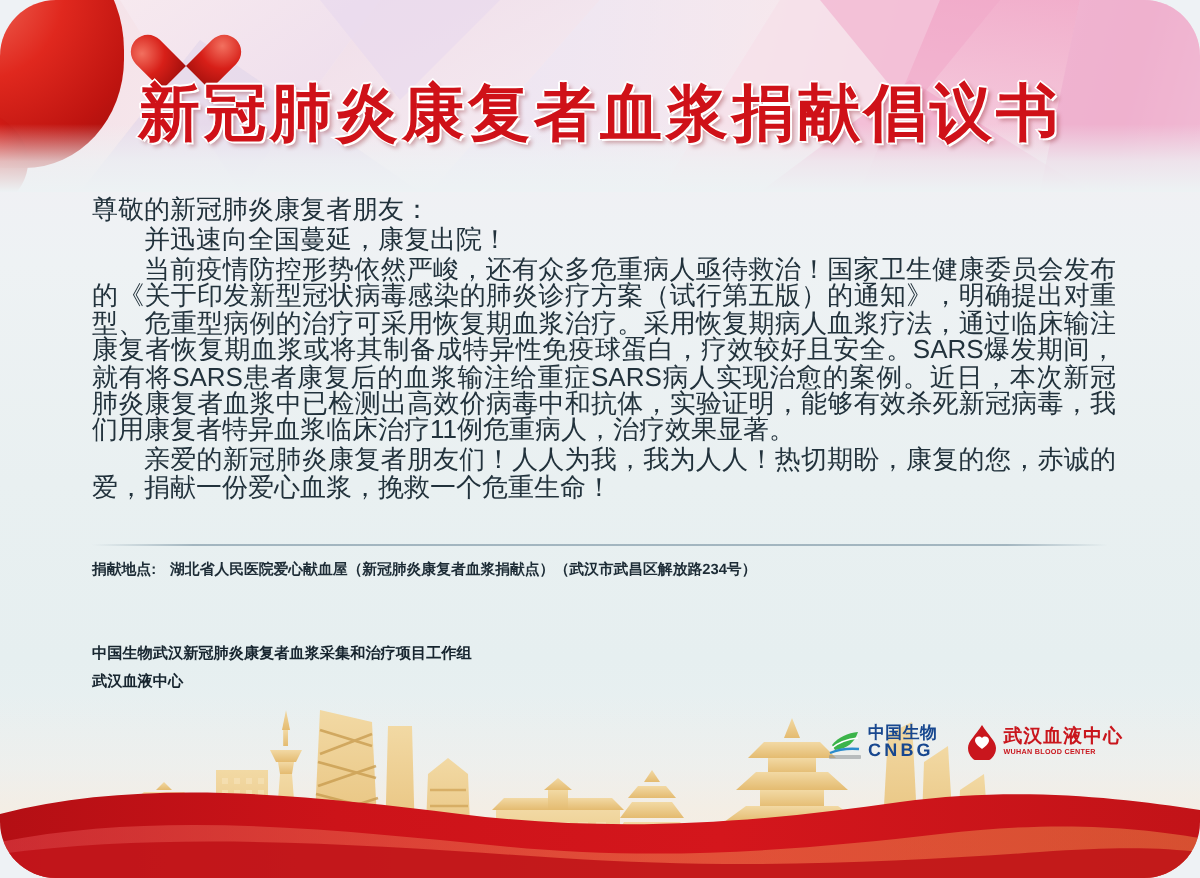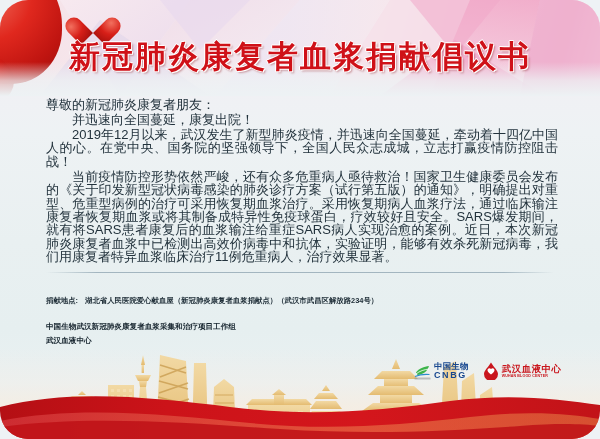--- a/index.html
+++ b/index.html
@@ -65,21 +65,21 @@
 
   
   .divider{
     position:absolute;left:46px;top:272px;width:508px;height:1px;
     background:linear-gradient(90deg,rgba(150,170,180,0) 0%,rgba(140,162,175,.75) 10%,rgba(140,162,175,.75) 90%,rgba(150,170,180,0) 100%);
   }
   .contact{
     position:absolute;left:46px;top:278px;width:520px;
     color:#1d2c36;font-size:7.4px;line-height:14px;font-weight:bold;
   }
-  .contact .row{white-space:nowrap;margin-top:16px;}
+  .contact .row{white-space:nowrap;}
   .contact .gap{display:inline-block;width:18px;}
   .contact .gap-s{display:inline-block;width:7px;}
 
   
   .orgs{
     position:absolute;left:46px;top:320px;width:420px;
     color:#17252f;font-size:7.6px;line-height:14px;font-weight:bold;
   }
 
   
@@ -146,22 +146,22 @@
     <div class="heart"></div>
 
     <div class="hdr-fade"></div>
   </div>
 
   <div class="title">新冠肺炎康复者血浆捐献倡议书</div>
 
   <div class="body">
     <p class="salutation">尊敬的新冠肺炎康复者朋友：</p>
     <p class="p-indent">并迅速向全国蔓延，康复出院！</p>
-    <p class="p-indent">2019年12月以来，武汉发生了新型肺炎疫情，并迅速向全国蔓延，牵动着十四亿中国人的心。在党中央、国务院的坚强领导下，全国人民众志成城，立志打赢疫情防控阻击战！</p>
     <p class="p-indent">当前疫情防控形势依然严峻，还有众多危重病人亟待救治！国家卫生健康委员会发布的《关于印发新型冠状病毒感染的肺炎诊疗方案（试行第五版）的通知》，明确提出对重型、危重型病例的治疗可采用恢复期血浆治疗。采用恢复期病人血浆疗法，通过临床输注康复者恢复期血浆或将其制备成特异性免疫球蛋白，疗效较好且安全。SARS爆发期间，就有将SARS患者康复后的血浆输注给重症SARS病人实现治愈的案例。近日，本次新冠肺炎康复者血浆中已检测出高效价病毒中和抗体，实验证明，能够有效杀死新冠病毒，我们用康复者特异血浆临床治疗11例危重病人，治疗效果显著。</p>
+    <p class="p-indent">亲爱的新冠肺炎康复者朋友们！人人为我，我为人人！热切期盼，康复的您，赤诚的爱，捐献一份爱心血浆，挽救一个危重生命！</p>
   </div>
 
   <div class="divider"></div>
 
   <div class="contact">
     <div class="row">
       <span>捐献地点:</span><span class="gap-s"></span><span>湖北省人民医院爱心献血屋（新冠肺炎康复者血浆捐献点）（武汉市武昌区解放路234号）</span>
     </div>
   </div>
 

